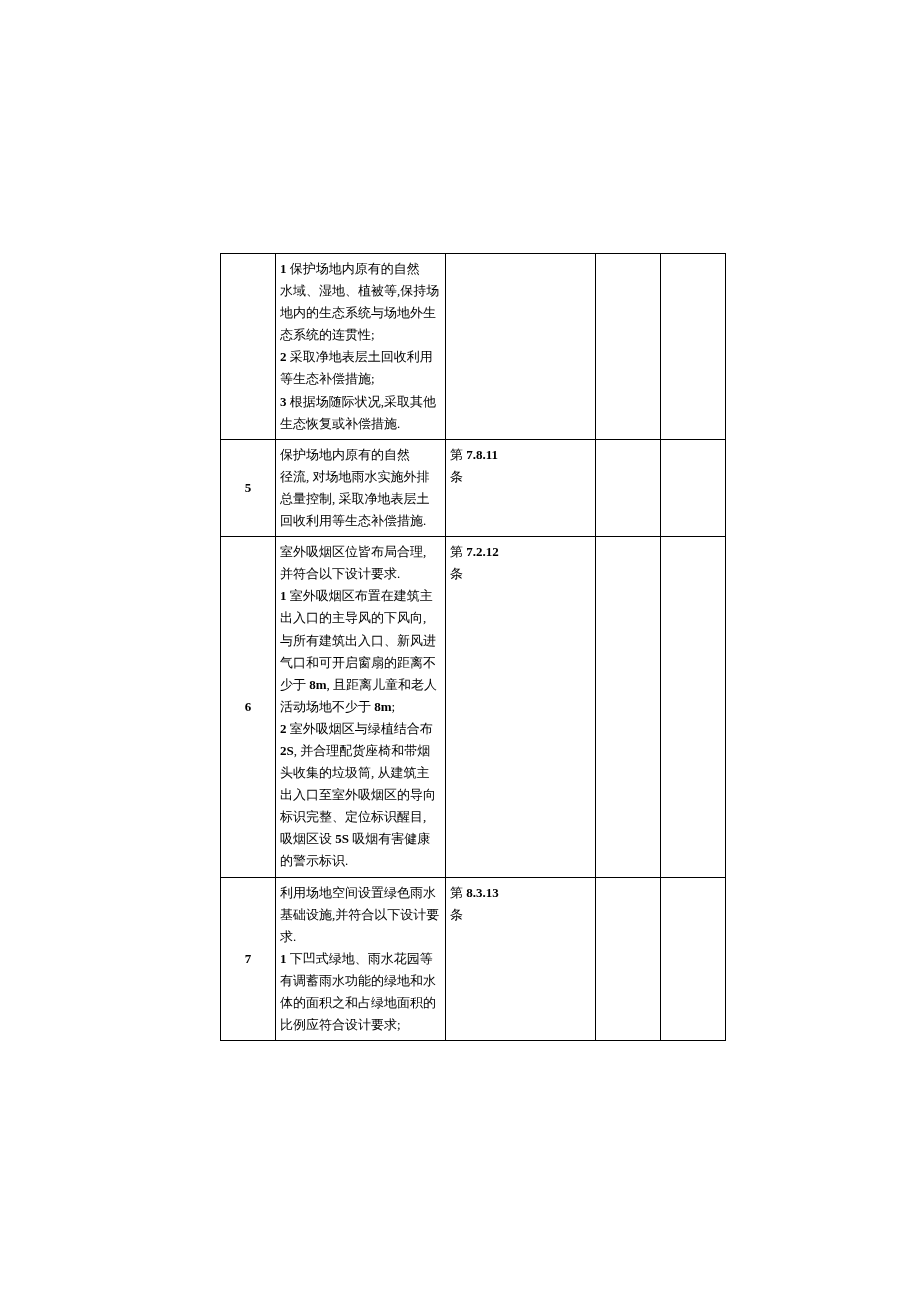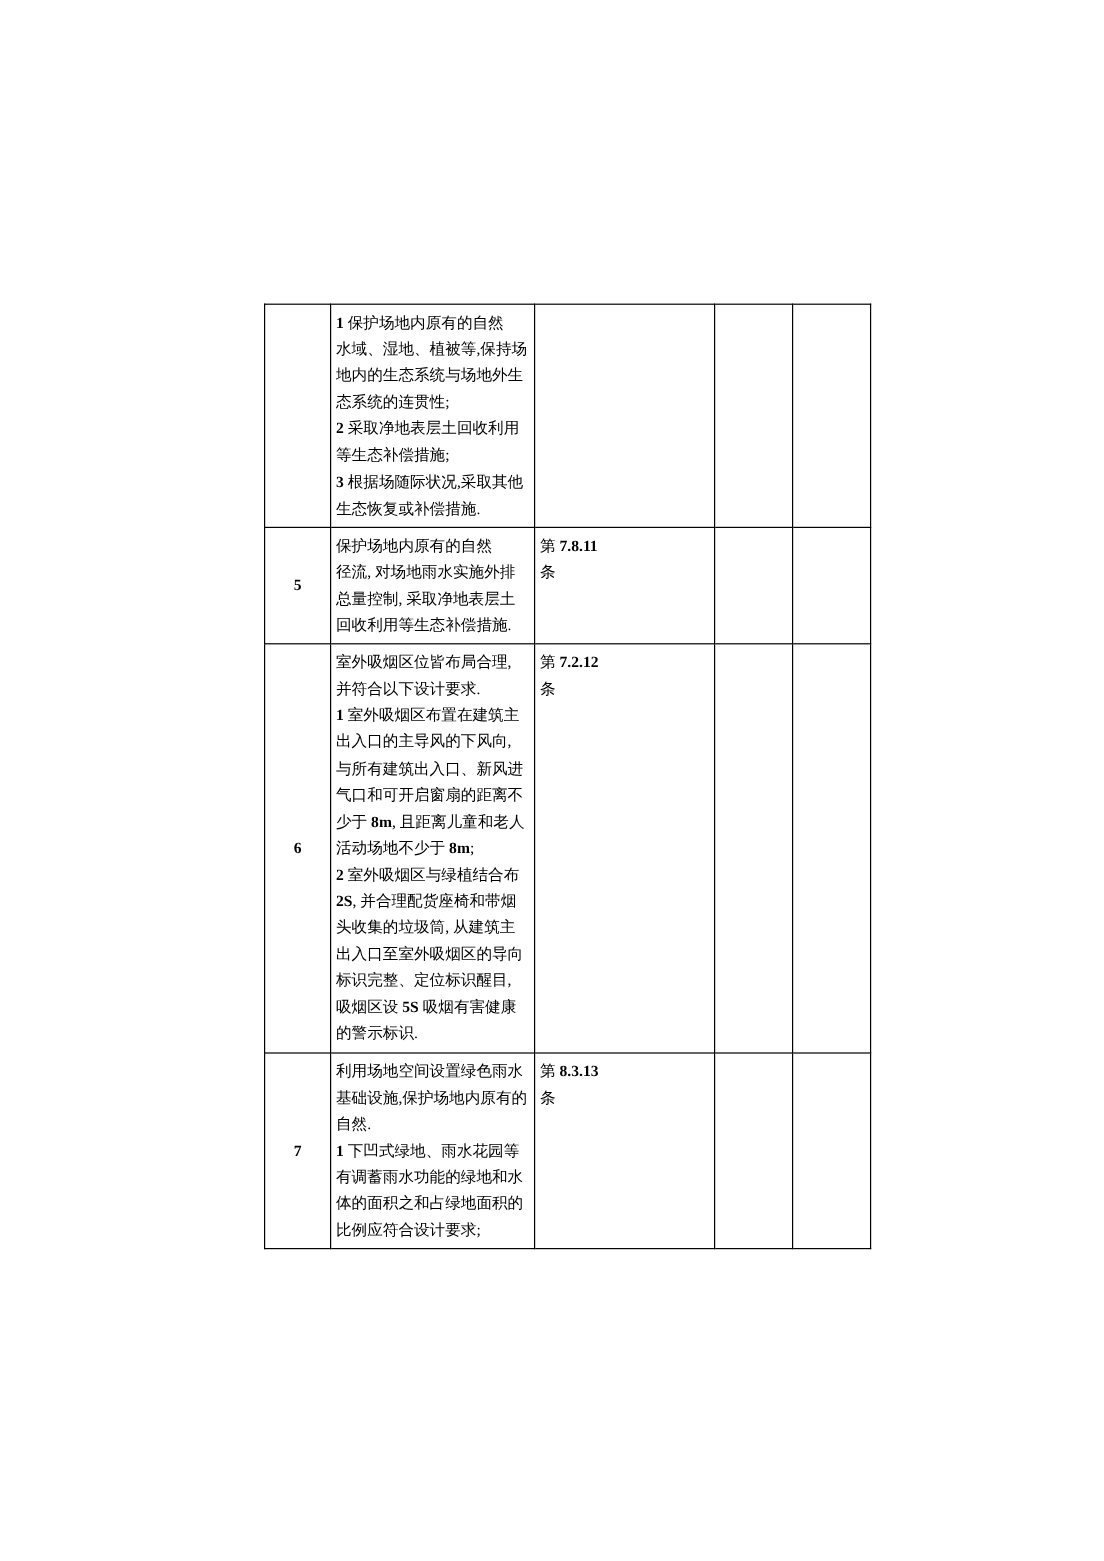--- a/index.html
+++ b/index.html
@@ -100,21 +100,21 @@
           <td class="ref">
             <div>第 <span class="bold-num">7.2.12</span></div>
             <div>条</div>
           </td>
           <td></td>
           <td></td>
         </tr>
         <tr>
           <td class="num">7</td>
           <td>
-            <div class="spec-line">利用场地空间设置绿色雨水基础设施,保护场地内原有的自然.</div>
+            <div class="spec-line">利用场地空间设置绿色雨水基础设施,并符合以下设计要求.</div>
             <div class="spec-line"><span class="bold-num">1</span> 下凹式绿地、雨水花园等有调蓄雨水功能的绿地和水体的面积之和占绿地面积的比例应符合设计要求;</div>
           </td>
           <td class="ref">
             <div>第 <span class="bold-num">8.3.13</span></div>
             <div>条</div>
           </td>
           <td></td>
           <td></td>
         </tr>
       </tbody>

